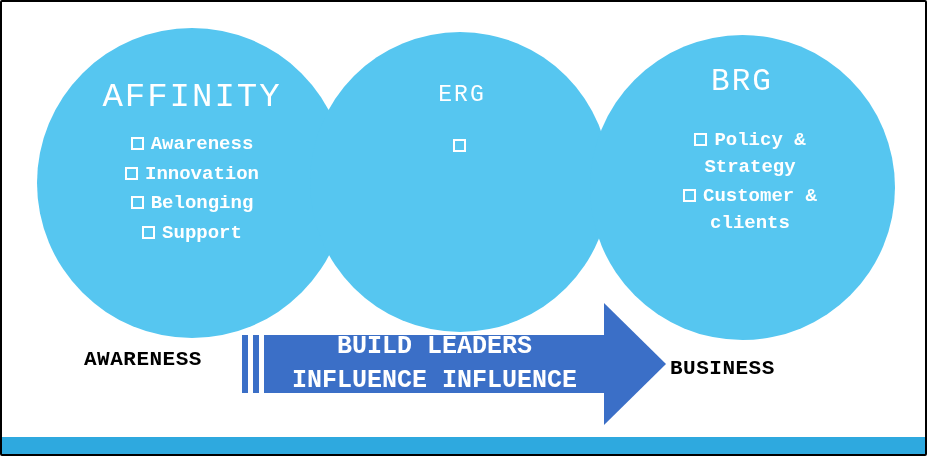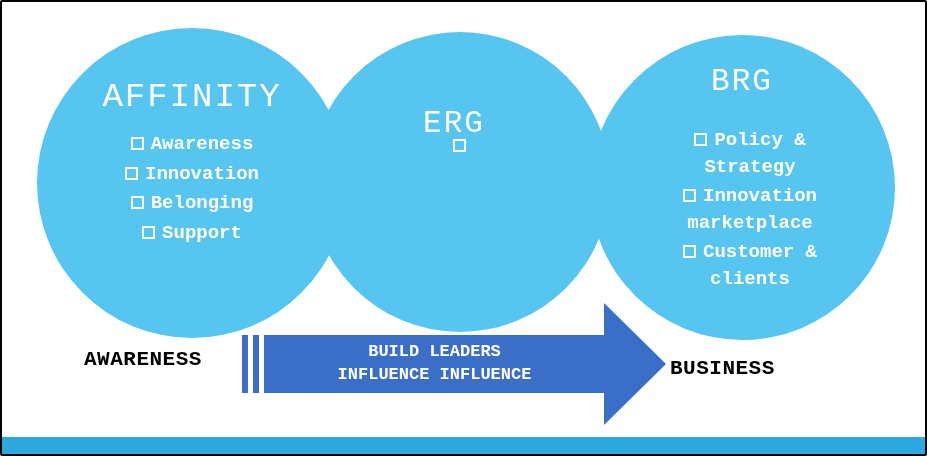--- a/index.html
+++ b/index.html
@@ -33,21 +33,21 @@
   .c2{left:308px;top:30px;width:300px;height:300px;}
   .c3{left:588px;top:33px;width:305px;height:305px;}
   .circle-title{
     position:absolute;
     color:var(--text-white);
     text-align:center;
     font-weight:400;
     letter-spacing:2px;
   }
   .t1{left:60px;top:76px;width:260px;font-size:34px;}
-  .t2{left:352px;top:80px;width:200px;font-size:31px;margin-top:24px;}
+  .t2{left:360px;top:80px;width:200px;font-size:23px;}
   .t3{left:650px;top:62px;width:180px;font-size:31px;}
   .circle-list{
     position:absolute;
     color:var(--text-white);
     text-align:center;
     font-weight:700;
     font-size:19px;
     line-height:1.4;
   }
   .l1{left:90px;top:126px;width:200px;}
@@ -73,21 +73,21 @@
   .sl2{left:251px;}
   .arrow-body{
     position:absolute;
     left:262px;
     top:333px;
     width:341px;
     height:58px;
     background:var(--arrow);
     color:var(--text-white);
     font-weight:700;
-    font-size:17px;
+    font-size:25px;
     line-height:1.35;
     text-align:center;
     display:flex;
     flex-direction:column;
     justify-content:center;
   }
   .arrow-head{
     position:absolute;
     left:602px;
     top:301px;
@@ -134,21 +134,20 @@
     <div class="item"><span class="bullet"></span><span>Belonging</span></div>
     <div class="item"><span class="bullet"></span><span>Support</span></div>
   </div>
 
   <div class="circle-list l2">
     <div class="item"><span class="bullet"></span></div>
   </div>
 
   <div class="circle-list l3">
     <div class="item"><span class="bullet"></span><span>Policy &amp; Strategy</span></div>
-    <div class="item"><span class="bullet"></span><span>Innovation marketplace</span></div>
     <div class="item"><span class="bullet"></span><span>Customer &amp; clients</span></div>
   </div>
 
   <div class="speed-line sl1"></div>
   <div class="speed-line sl2"></div>
 
   <div class="arrow-body">
     <div>BUILD LEADERS</div>
     <div>INFLUENCE INFLUENCE</div>
   </div>

